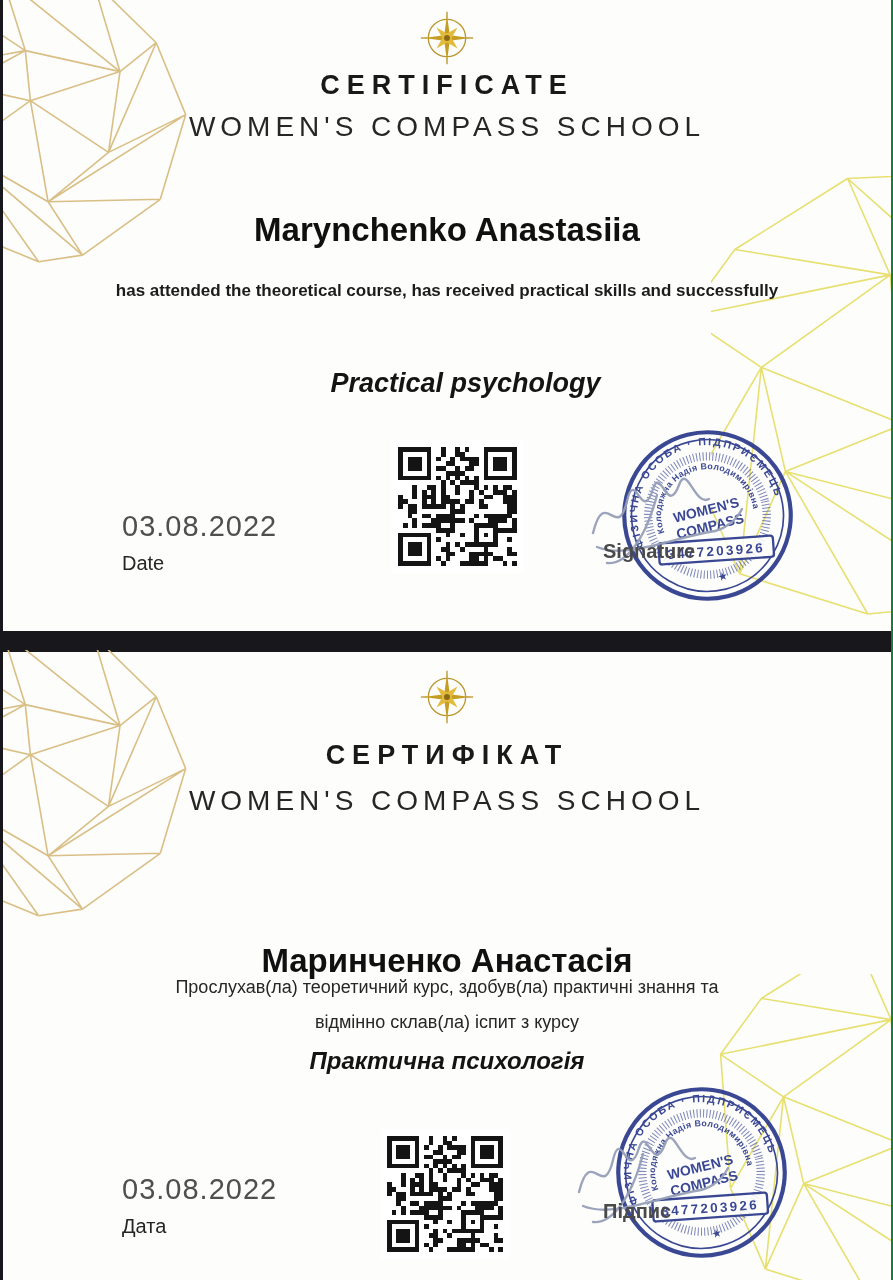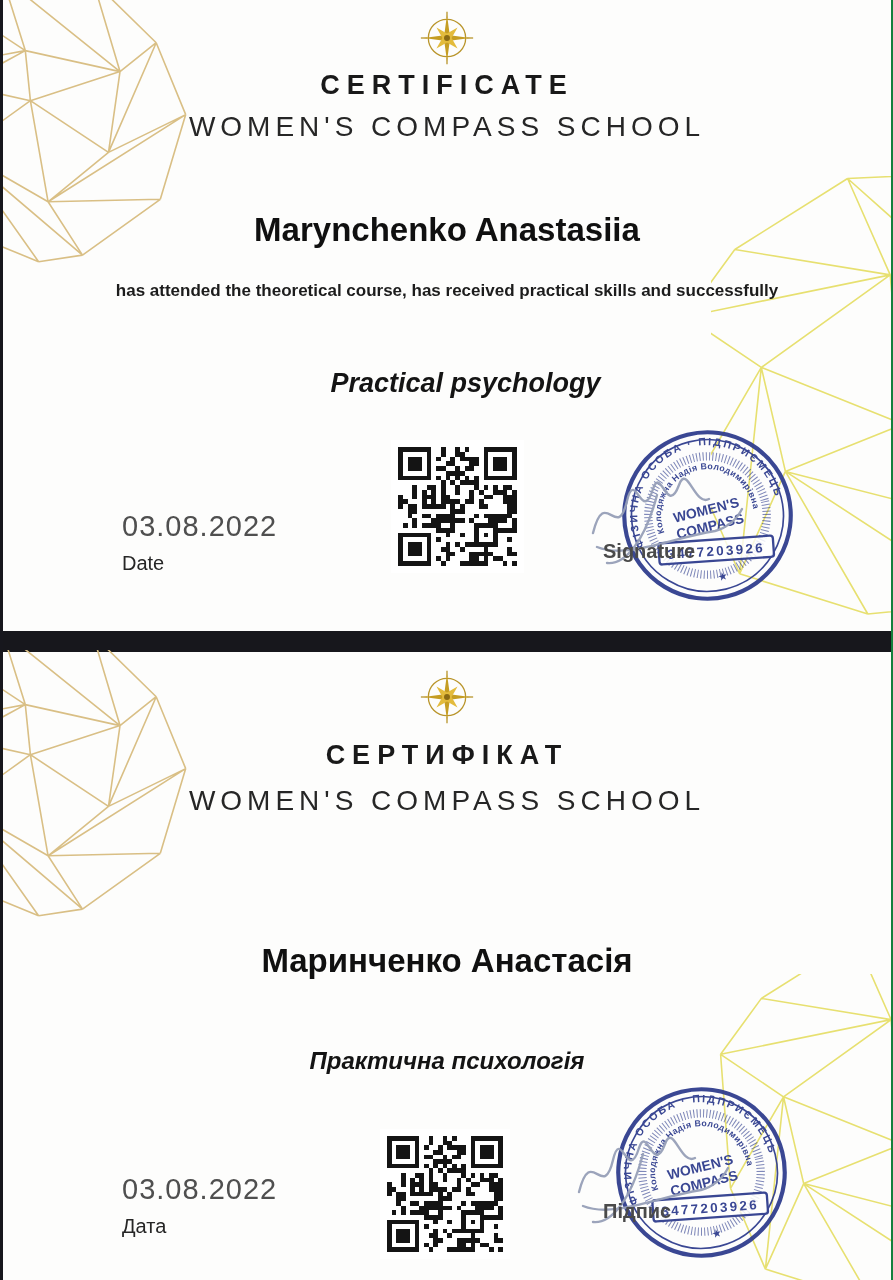--- a/index.html
+++ b/index.html
@@ -436,20 +436,24 @@
       </g>
       <polygon points="30,5 33,27 55,30 33,33 30,55 27,33 5,30 27,27" fill="#c59d23"></polygon>
       <polygon points="30,14 33.5,26.5 46,30 33.5,33.5 30,46 26.5,33.5 14,30 26.5,26.5" fill="#e3bb3c" transform="rotate(45 30 30)"></polygon>
       <circle cx="30" cy="30" r="3.2" fill="#8a6a14"></circle>
     </svg>
 
     <div class="centered cert-title" style="top:88px;">СЕРТИФІКАТ</div>
     <div class="centered cert-school" style="top:133px;">WOMEN'S COMPASS SCHOOL</div>
     <div class="centered cert-name" style="top:250px;margin-top:40px;">Маринченко Анастасія</div>
 
+    <div class="centered cert-body uk" style="top:318px;">
+      <div>Прослухав(ла) теоретичний курс, здобув(ла) практичні знання та</div>
+      <div>відмінно склав(ла) іспит з курсу</div>
+    </div>
 
     <div class="centered cert-course uk" style="top:395px;">Практична психологія</div>
 
     <div class="date-block" style="left:119px;top:521px;">
       <div class="date-value">03.08.2022</div>
       <div class="date-label">Дата</div>
     </div>
 
     <svg class="qr" style="left:377px;top:477px;" width="130" height="130" viewBox="-1.5 -1.5 28 28">
         <g fill="#141414" shape-rendering="crispEdges">

